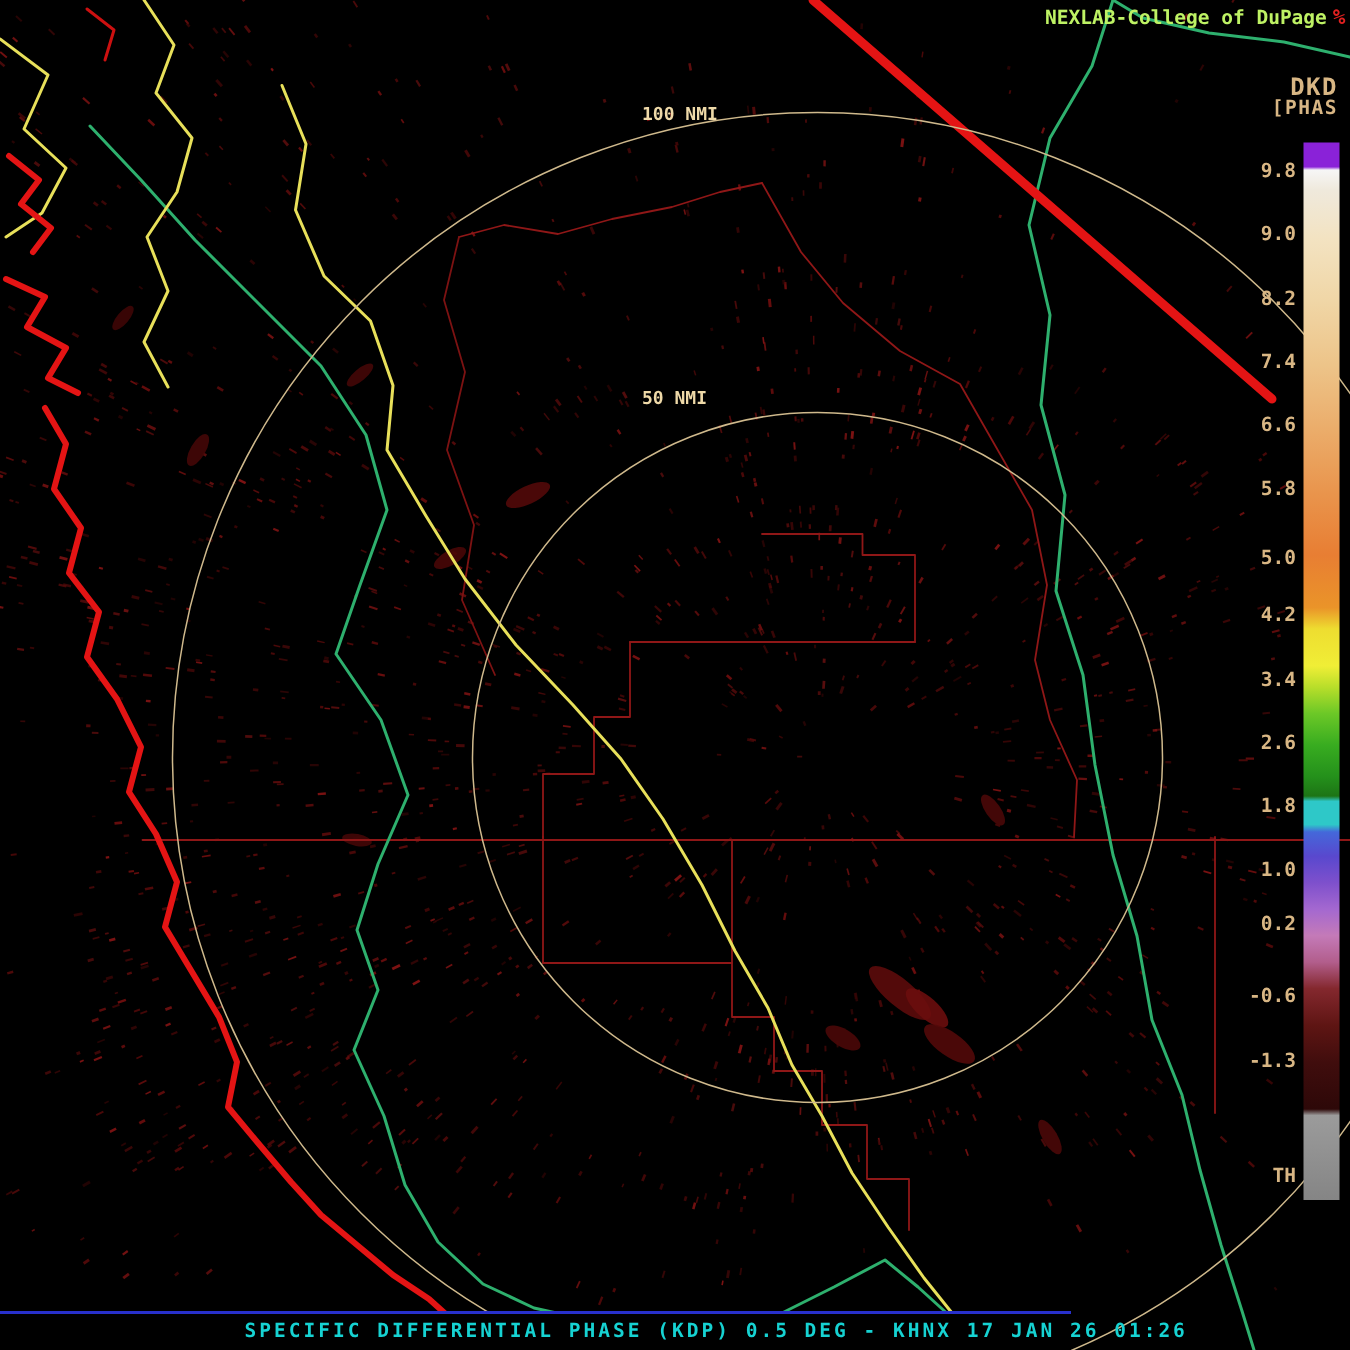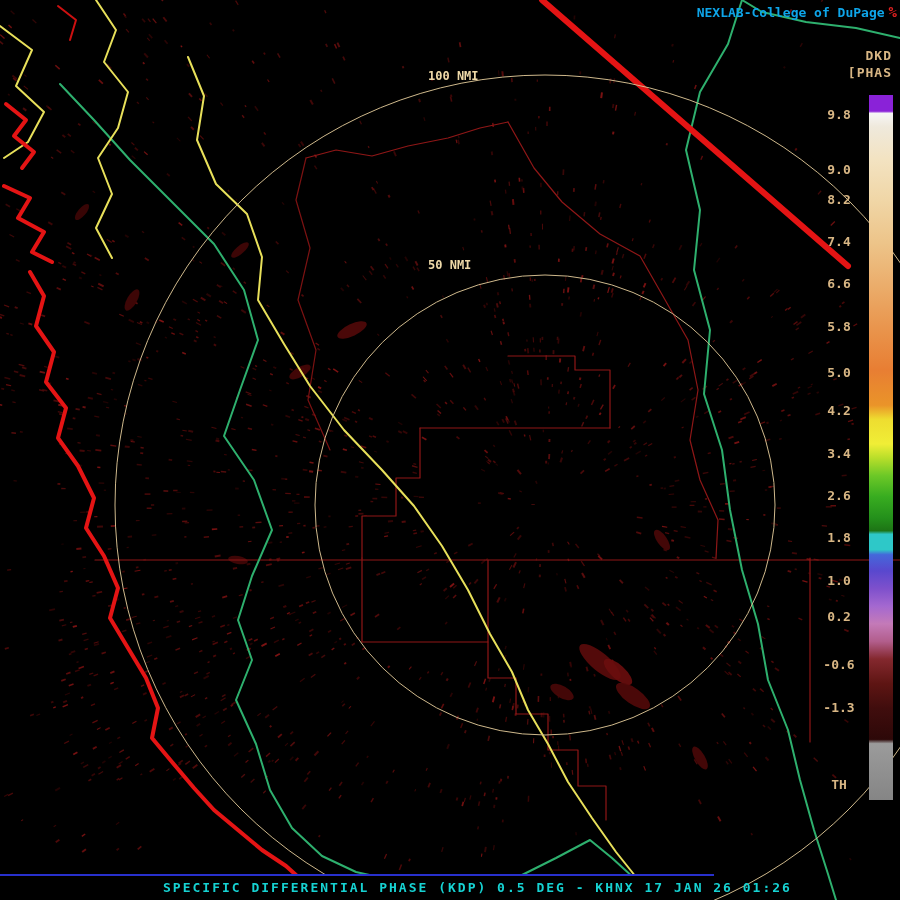--- a/index.html
+++ b/index.html
@@ -5,38 +5,38 @@
   html,body{margin:0;padding:0;background:#000;}
   .screen{
     position:relative;width:900px;height:900px;background:#000;overflow:hidden;
     font-family:"DejaVu Sans Mono","Liberation Mono",monospace;
   }
   #map-svg{position:absolute;left:0;top:0;}
   .header{
     position:absolute;top:4px;right:3px;display:flex;align-items:center;gap:4px;
     font-size:13px;font-weight:bold;white-space:nowrap;
   }
-  .header .title{color:#0ea5e9;}
+  .header .title{color:#bef264;}
   .header .logo{color:#e02020;font-size:14px;}
   .prod{
     position:absolute;top:48px;right:8px;color:#d8b684;
-    font-size:13px;font-weight:bold;letter-spacing:1px;
+    font-size:16px;font-weight:bold;letter-spacing:1px;
   }
   .unit{
     position:absolute;top:65px;right:8px;color:#d8b684;
     font-size:13px;font-weight:bold;letter-spacing:1px;
   }
   #colorbar-strip{
     position:absolute;top:95px;right:7px;width:24px;height:705px;
   }
   #colorbar-ticks{
     position:absolute;top:0;right:36px;width:50px;height:900px;pointer-events:none;
   }
   .cb-tick{
-    position:absolute;right:0;width:50px;text-align:center;
+    position:absolute;right:0;width:50px;text-align:right;
     color:#d8b684;font-size:13px;font-weight:bold;
   }
   .statusbar{
     position:absolute;left:0;top:874px;width:714px;height:26px;background:#000;
   }
   .status-line{height:2px;background:#2830cc;}
   .status-text{
     margin-top:4px;padding-left:163px;color:#16d2d2;font-size:13px;
     letter-spacing:2px;white-space:nowrap;font-weight:bold;
   }
@@ -1512,21 +1512,21 @@
     <span class="title">NEXLAB-College of DuPage</span>
     <span class="logo">%</span>
   </div>
 
   <div class="prod">DKD</div>
   <div class="unit">[PHAS</div>
 
   <div id="colorbar-strip" style="background: linear-gradient(rgb(138, 34, 216) 0%, rgb(138, 34, 216) 2.3%, rgb(246, 246, 246) 2.6%, rgb(239, 233, 220) 4.5%, rgb(243, 227, 194) 9%, rgb(240, 214, 166) 15%, rgb(237, 196, 137) 21%, rgb(235, 173, 107) 27%, rgb(233, 149, 77) 33%, rgb(232, 126, 51) 39%, rgb(234, 148, 41) 44%, rgb(238, 221, 48) 46%, rgb(240, 238, 54) 49.5%, rgb(184, 222, 42) 51.5%, rgb(108, 200, 39) 54%, rgb(56, 172, 32) 57%, rgb(36, 144, 27) 60%, rgb(29, 116, 21) 61.8%, rgb(46, 200, 200) 62.3%, rgb(46, 200, 200) 64.5%, rgb(68, 104, 218) 65.2%, rgb(89, 72, 206) 67.5%, rgb(126, 80, 204) 70%, rgb(164, 104, 208) 72.5%, rgb(196, 122, 184) 75%, rgb(178, 94, 140) 77.5%, rgb(132, 40, 46) 80%, rgb(94, 21, 19) 83.5%, rgb(64, 13, 13) 87%, rgb(45, 8, 8) 91.4%, rgb(155, 155, 155) 92%, rgb(133, 133, 133) 100%);"></div>
   <div id="colorbar-ticks">
       <span class="cb-tick" style="top: 107px;">9.8</span>
-      <span class="cb-tick" style="top: 162px;">9.0</span>
+      <span class="cb-tick" style="top: 149px;">9.0</span>
       <span class="cb-tick" style="top: 192px;">8.2</span>
       <span class="cb-tick" style="top: 234px;">7.4</span>
       <span class="cb-tick" style="top: 276px;">6.6</span>
       <span class="cb-tick" style="top: 319px;">5.8</span>
       <span class="cb-tick" style="top: 365px;">5.0</span>
       <span class="cb-tick" style="top: 403px;">4.2</span>
       <span class="cb-tick" style="top: 446px;">3.4</span>
       <span class="cb-tick" style="top: 488px;">2.6</span>
       <span class="cb-tick" style="top: 530px;">1.8</span>
       <span class="cb-tick" style="top: 573px;">1.0</span>

